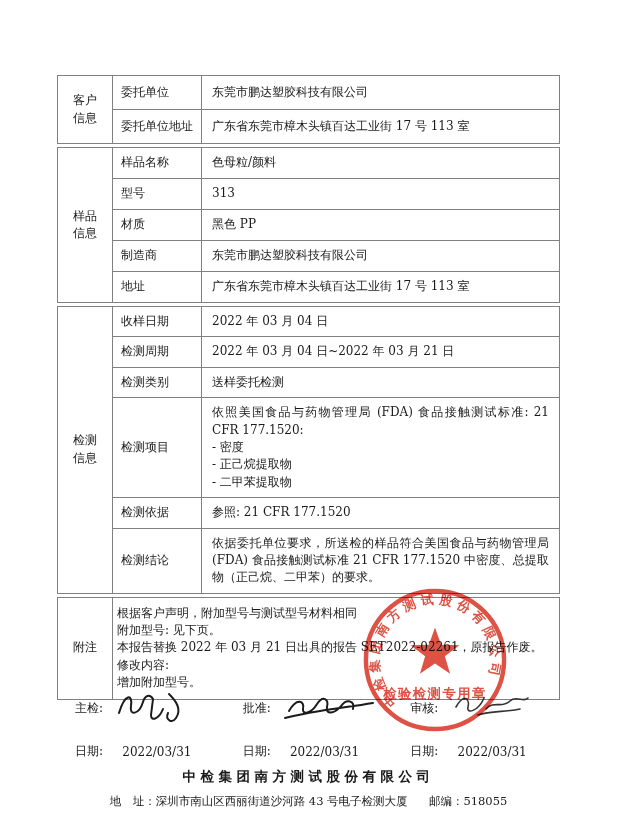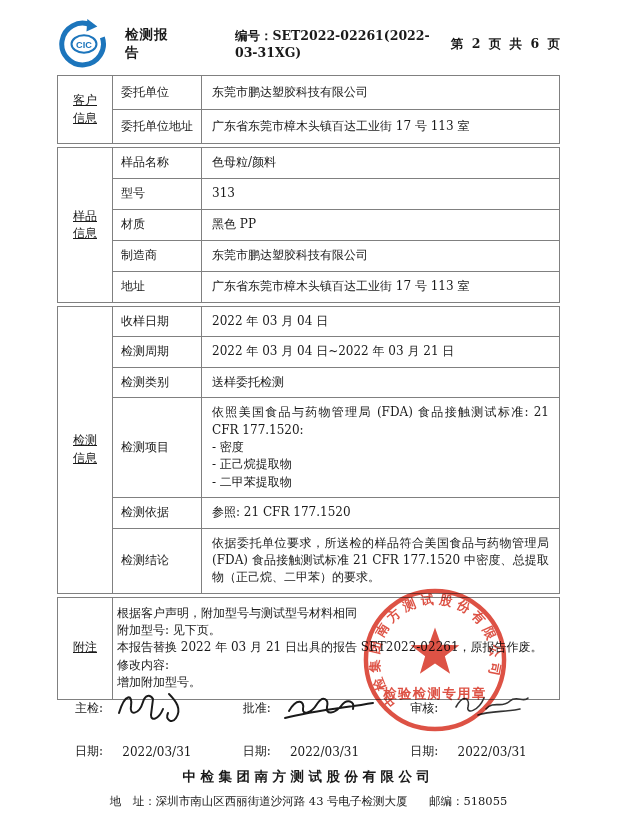--- a/index.html
+++ b/index.html
@@ -55,21 +55,20 @@
     vertical-align: middle;
     line-height: 1.45;
   }
   col.w1 { width: 55px; }
   col.w2 { width: 89px; }
   td.c1 {
     text-align: center;
     white-space: pre-line;
     line-height: 2.0;
     padding: 4px 2px;
-    text-decoration: underline;
   }
   td.c2 { padding: 6px 8px; }
   td.c3 {
     padding: 6px 10px;
     white-space: pre-line;
     text-align: justify;
   }
   tr.h34 td.c2, tr.h34 td.c3 { height: 34px; }
   tr.h31 td.c2, tr.h31 td.c3 { height: 31px; }
   tr.h27 td.c2, tr.h27 td.c3 { height: 27px; }
@@ -135,33 +134,20 @@
     text-decoration: underline;
     font-family: "Liberation Mono", "DejaVu Sans Mono", monospace;
     font-size: 11px;
   }
 </style>
 </head>
 <body>
 
 <div class="page">
 
-  <div class="hdr">
-    <div class="logo-wrap">
-      <svg viewBox="0 0 60 60" width="54" height="50">
-        <path d="M38 7 A25 25 0 1 0 52 22" fill="none" stroke="#1c75bc" stroke-width="6" stroke-linecap="butt"></path>
-        <polygon points="34,0 46,9 33,15" fill="#1c75bc"></polygon>
-        <ellipse cx="30" cy="30" rx="15" ry="10.5" fill="none" stroke="#1c75bc" stroke-width="2.4"></ellipse>
-        <text x="30" y="34.5" text-anchor="middle" font-size="11" font-weight="bold" fill="#1c75bc" font-family="Liberation Sans, sans-serif">CIC</text>
-      </svg>
-    </div>
-    <div class="hdr-title">检测报告</div>
-    <div class="hdr-no"><span>编号：</span><span>SET2022-02261(2022-03-31XG)</span></div>
-    <div class="hdr-page">第 2 页 共 6 页</div>
-  </div>
 
   <div class="tables">
 
     <table class="sec">
       <colgroup>
           <col class="w1">
           <col class="w2">
           <col>
         </colgroup>
       <tbody>

